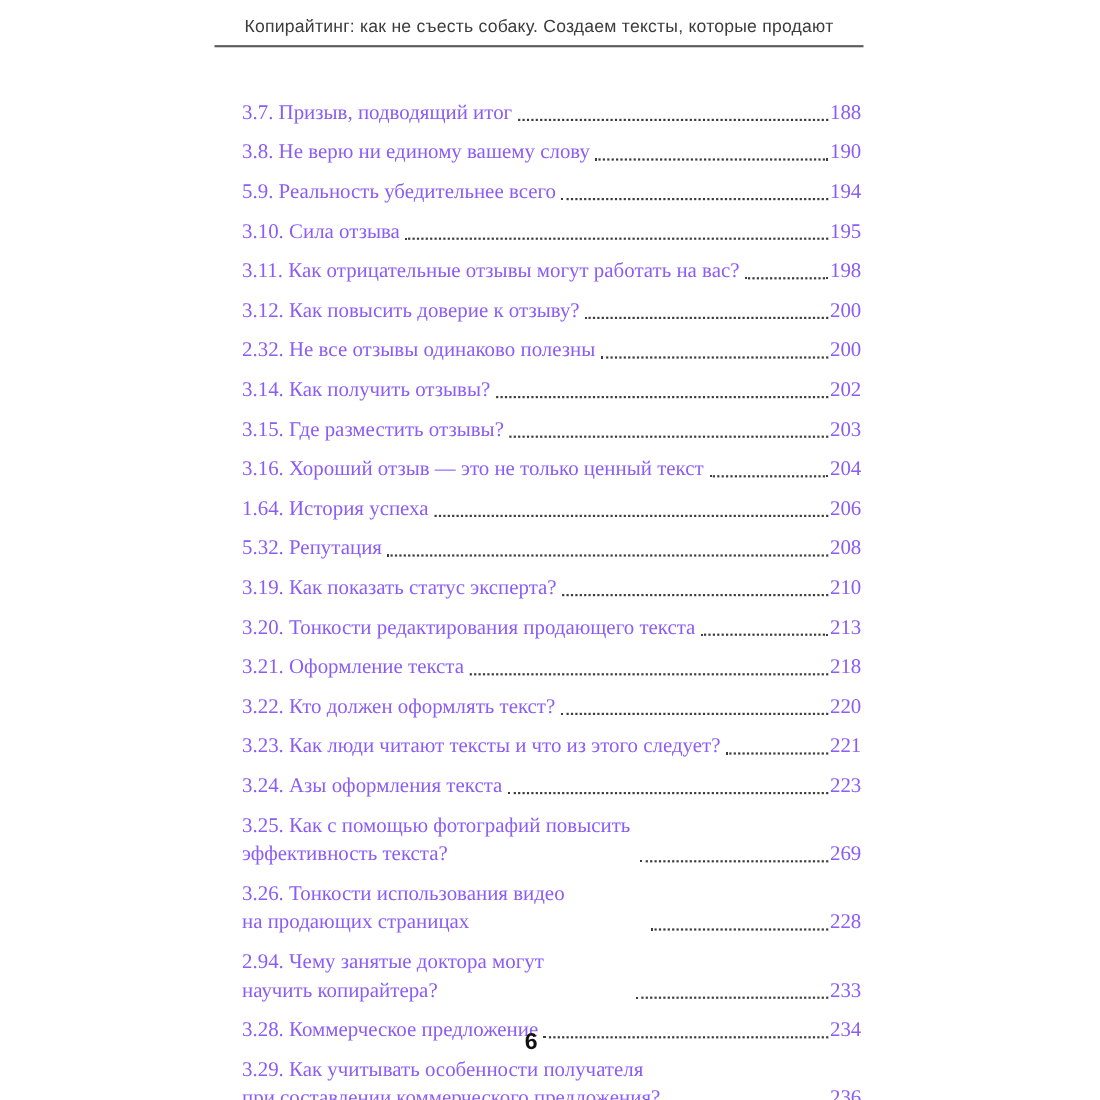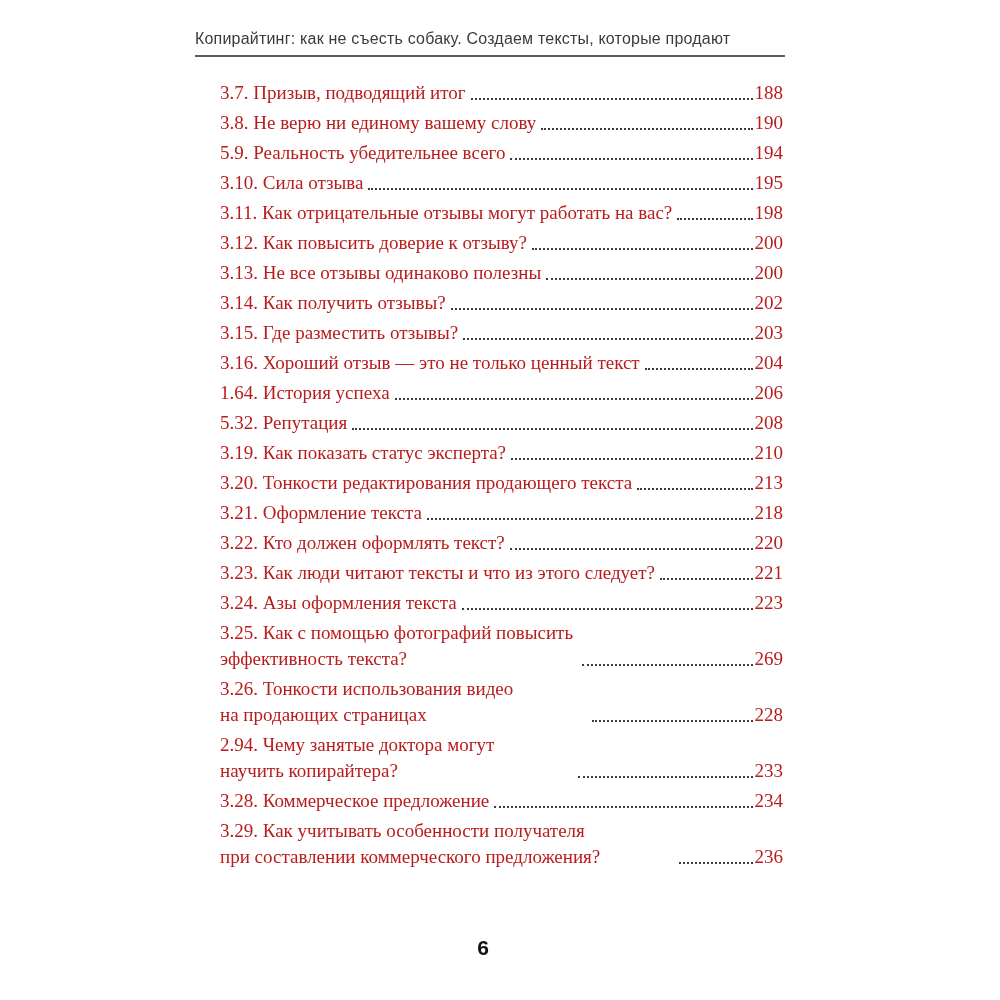--- a/index.html
+++ b/index.html
@@ -10,42 +10,42 @@
   body {
     width: 1000px;
     height: 1000px;
     position: relative;
     font-family: "Liberation Serif", serif;
     color: #1c1c1c;
   }
   
   .running-header {
     position: absolute;
-    top: 30px;
+    top: 16px;
     left: 195px;
     width: 590px;
-    text-align: left;
+    text-align: center;
     font-family: "Liberation Sans", sans-serif;
     font-size: 16px;
     color: #3b3b3b;
     padding-bottom: 7px;
     border-bottom: 2px solid #5e5e5e;
     letter-spacing: 0.2px;
   }
   
   .toc {
     position: absolute;
     top: 80px;
     left: 220px;
     width: 563px;
   }
   .toc-entry {
-    margin: 0 0 4px 0;
+    margin: 10px 0 4px 0;
     font-size: 19px;
-    color: #b91c1c;
+    color: #8b5cf6;
   }
   .toc-line {
     line-height: 26px;
     display: flex;
     align-items: flex-end;
   }
   .toc-line .title {
     white-space: nowrap;
     flex: 0 0 auto;
   }
@@ -121,21 +121,21 @@
     </div>
     <div class="toc-entry">
       <div class="toc-line">
         <span class="title">3.12. Как повысить доверие к отзыву?</span>
         <span class="leader"></span>
         <span class="pageno">200</span>
       </div>
     </div>
     <div class="toc-entry">
       <div class="toc-line">
-        <span class="title">3.13. Не все отзывы одинаково полезны</span>
+        <span class="title">2.32. Не все отзывы одинаково полезны</span>
         <span class="leader"></span>
         <span class="pageno">200</span>
       </div>
     </div>
     <div class="toc-entry">
       <div class="toc-line">
         <span class="title">3.14. Как получить отзывы?</span>
         <span class="leader"></span>
         <span class="pageno">202</span>
       </div>

